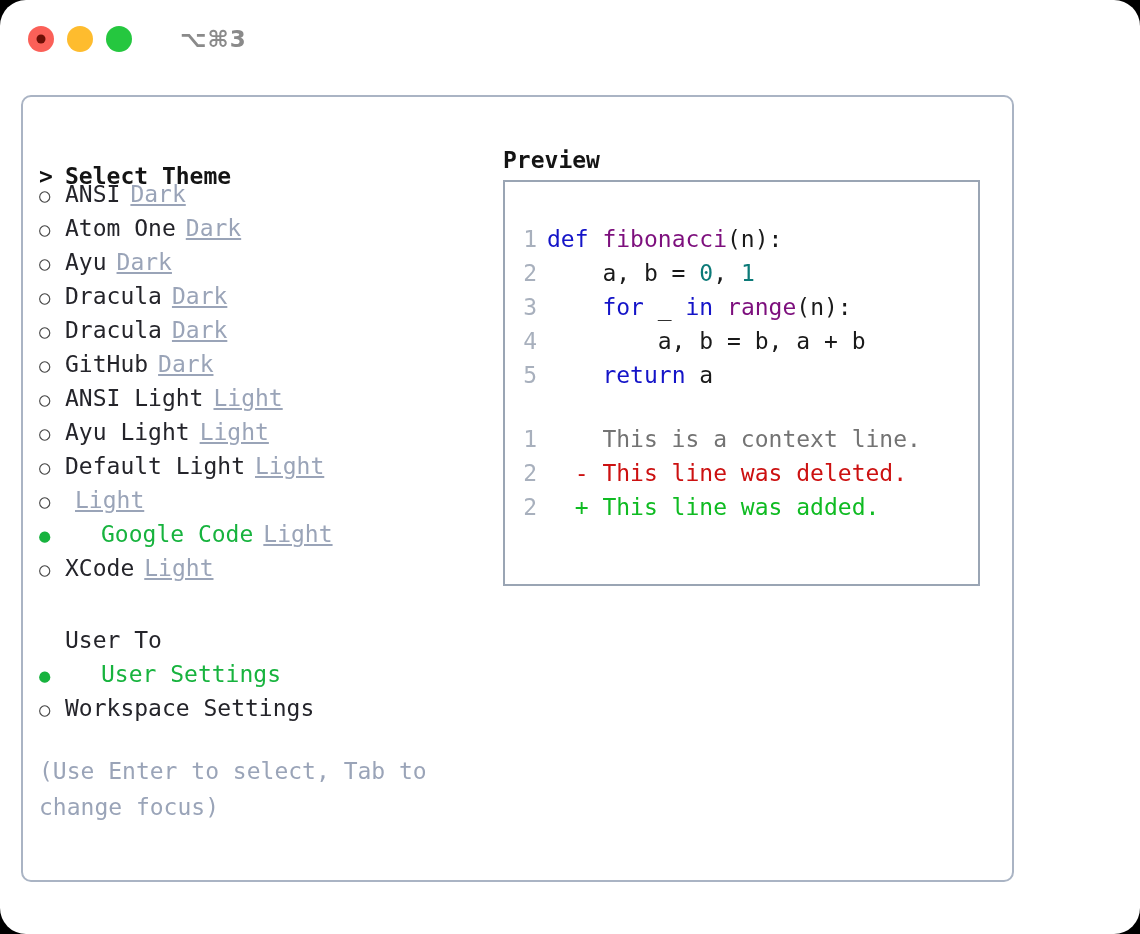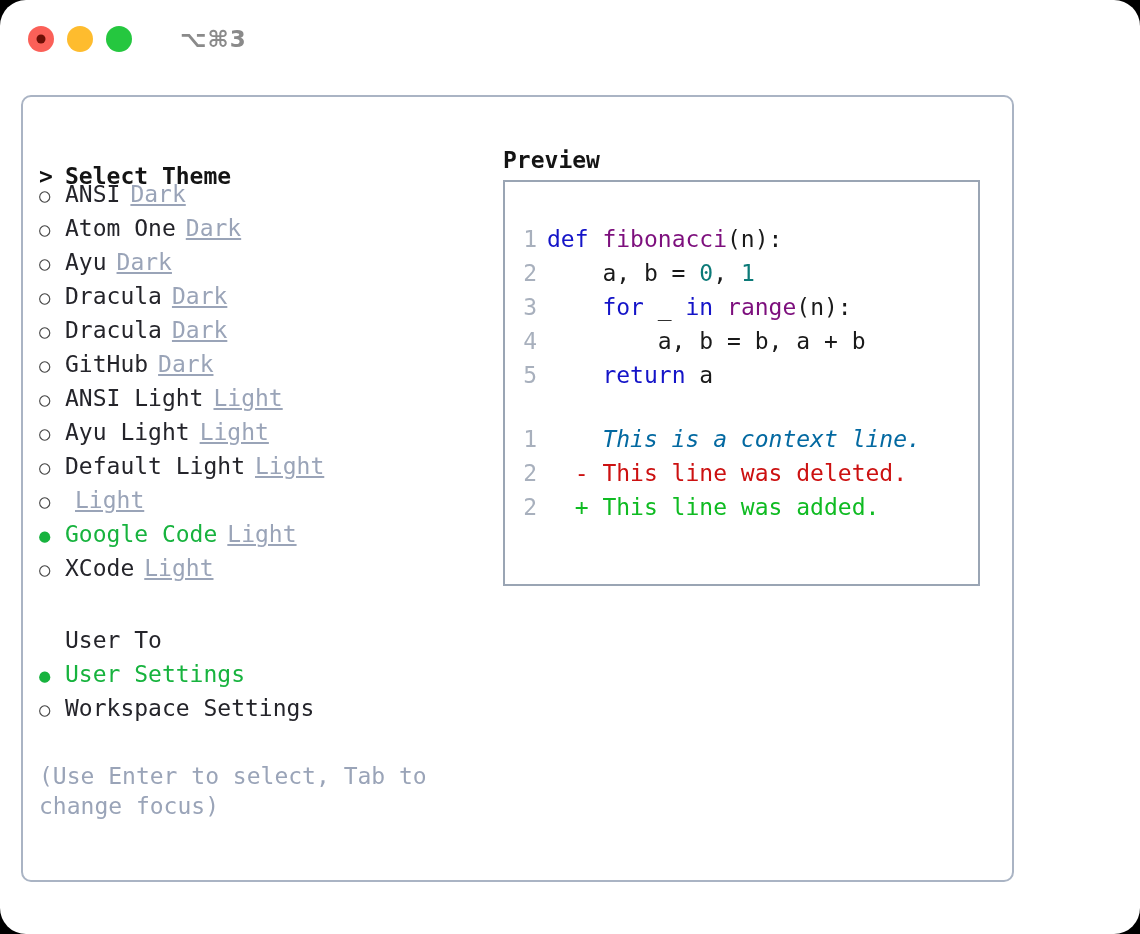--- a/index.html
+++ b/index.html
@@ -131,34 +131,35 @@
     color: #141414;
     font-weight: 700;
     font-size: 23px;
     margin-top: 16px;
   }
   .item-name {
     color: #24242a;
   }
   .item-name.selected {
     color: #17b33e;
+    margin-left: 36px;
   }
   .item-tag {
     color: #9aa4b8;
     margin-left: 10px;
     text-decoration: underline;
   }
 
   .group-gap { height: 38px; }
 
   .hint {
-    margin-top: 32px;
+    margin-top: 24px;
     color: #9aa4b8;
     font-size: 23px;
-    line-height: 30px;
+    line-height: 36px;
     width: 420px;
   }
 
   
   .col-right {
     position: absolute;
     left: 480px;
     top: 50px;
     width: 490px;
   }
@@ -193,21 +194,21 @@
     box-sizing: border-box;
   }
   .code-text { color: #1a1a1a; }
 
   .tok-kw   { color: #1414c8; }
   .tok-fn   { color: #7d0f7d; }
   .tok-num  { color: #0c7a78; }
   .tok-plain{ color: #1a1a1a; }
 
   .diff-gap { height: 30px; }
-  .diff-ctx { color: #0369a1; font-style: italic; }
+  .diff-ctx { color: #737373; }
   .diff-del { color: #cc1111; }
   .diff-add { color: #0fbb22; }
 </style>
 </head>
 <body>
 
 <div class="window">
 
   <div class="titlebar">
     <div class="traffic-lights">

